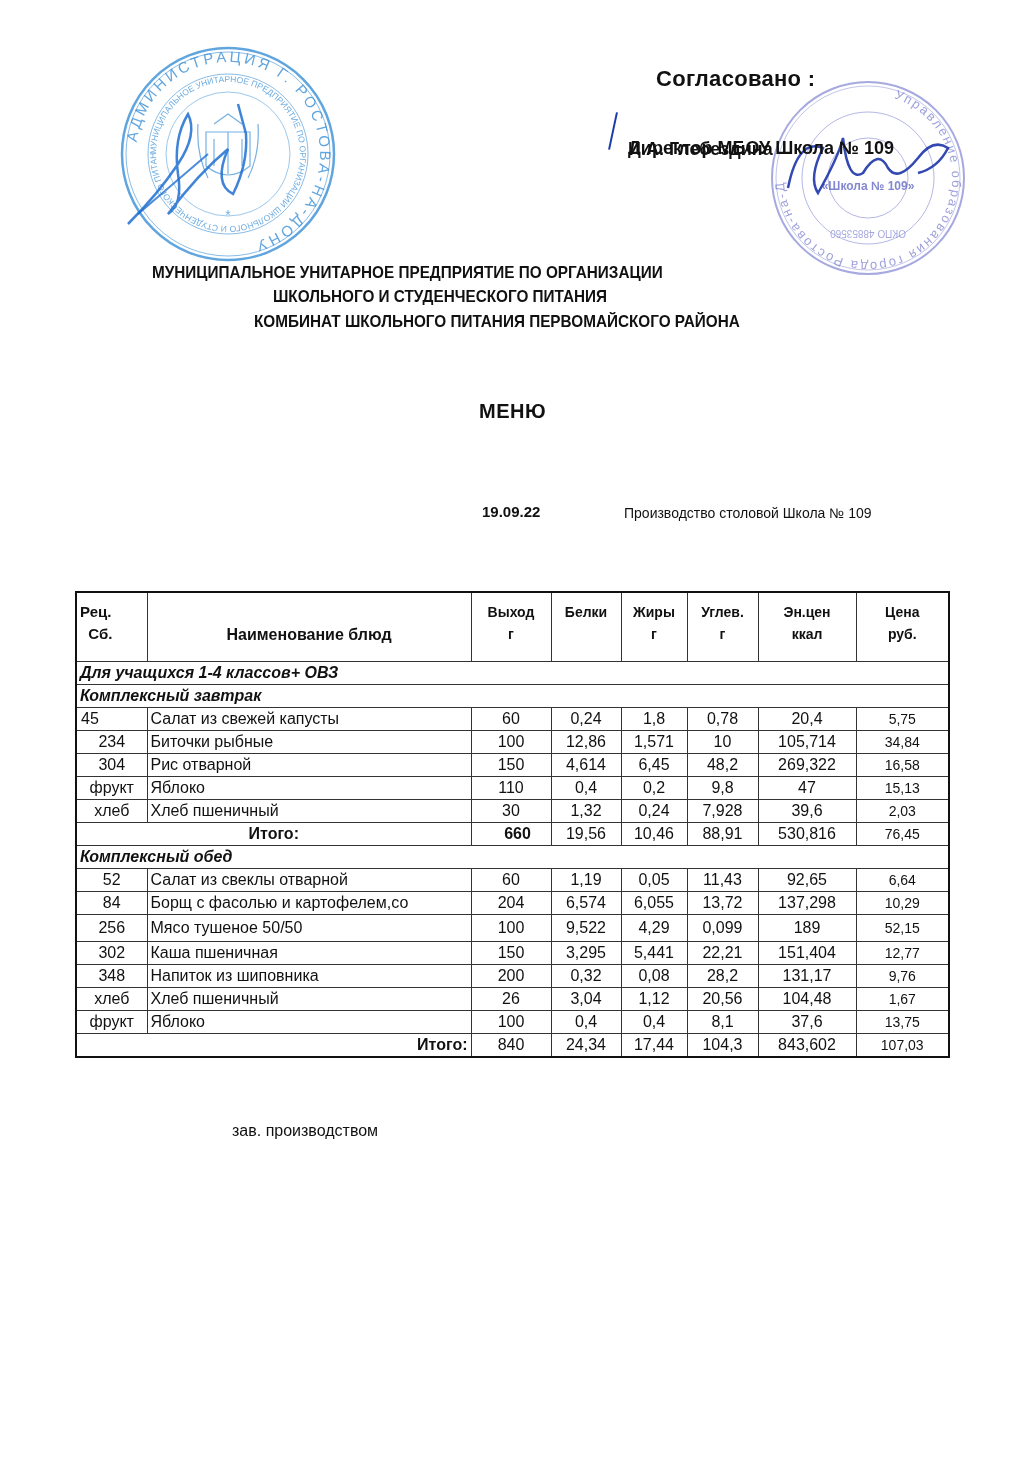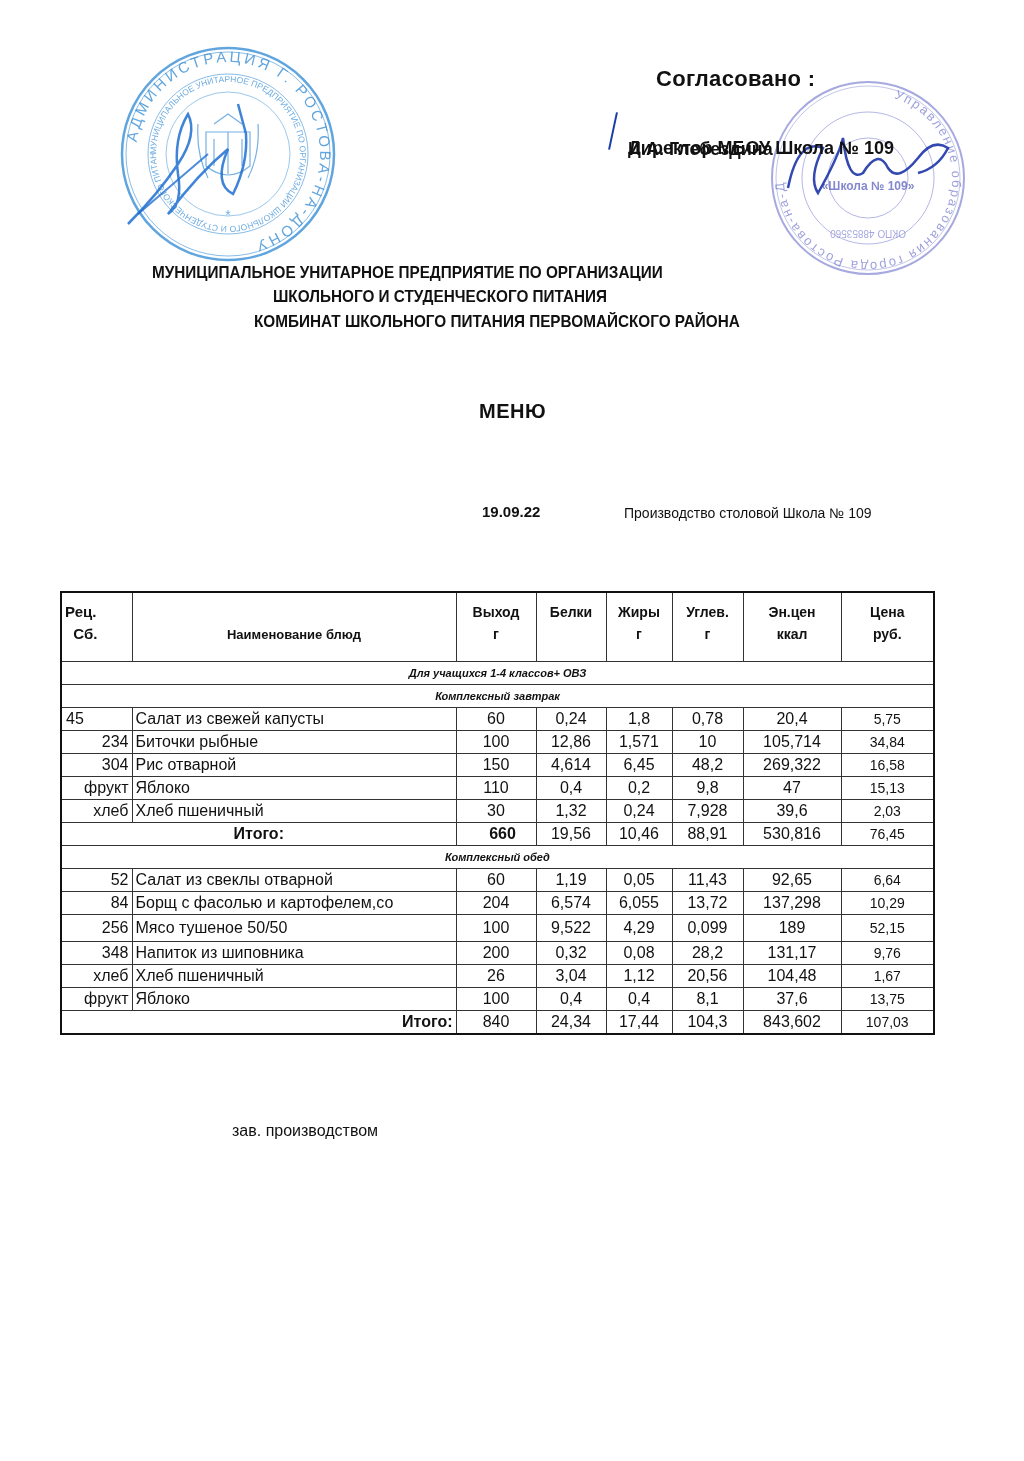--- a/index.html
+++ b/index.html
@@ -24,29 +24,29 @@
   .org { font-size: 17px; font-weight: bold; text-transform: uppercase; transform: scaleX(0.9); transform-origin: left top; white-space: nowrap; }
   .org-1 { left: 152px; top: 263px; }
   .org-2 { left: 273px; top: 287px; }
   .org-3 { left: 254px; top: 312px; }
 
   .menu-title { left: 479px; top: 400px; font-size: 20px; font-weight: bold; letter-spacing: 0.5px; }
   .menu-date  { left: 482px; top: 503px; font-size: 15px; font-weight: bold; }
   .menu-place { left: 624px; top: 505px; font-size: 14px; }
 
   
-  table.menu { position: absolute; left: 60px; top: 591px; width: 873px;
+  table.menu { position: absolute; left: 75px; top: 591px; width: 873px;
                border-collapse: collapse; table-layout: fixed; font-size: 16px; }
   table.menu td, table.menu th { border: 1px solid #333; padding: 0 3px; height: 22px; line-height: 20px; overflow: hidden; white-space: nowrap; }
   table.menu { border: 2px solid #111; }
   table.menu th { font-weight: bold; font-size: 14px; height: 52px; vertical-align: top; padding-top: 8px; text-align: center; line-height: 22px; }
-  table.menu th.th-name { vertical-align: middle; padding-top: 16px; font-size: 13px; }
+  table.menu th.th-name { vertical-align: middle; padding-top: 16px; font-size: 16px; }
   table.menu th.th-code { text-align: left; font-size: 15px; }
-  .section td { font-weight: bold; font-style: italic; text-align: center; font-size: 11px; height: 24px; border-top: 2px solid #111; border-bottom: 2px solid #111; }
-  td.c-code { text-align: right; padding-right: 10px; }
+  .section td { font-weight: bold; font-style: italic; font-size: 16px; height: 24px; border-top: 2px solid #111; border-bottom: 2px solid #111; }
+  td.c-code { text-align: center; padding-right: 10px; }
   td.c-code.left { text-align: left; padding-left: 4px; margin-top: 24px; }
   td.c-name { text-align: left; }
   td.c-num  { text-align: center; }
   td.c-price { text-align: center; font-size: 14px; padding-top: 3px; }
   tr.total td.total-label { font-weight: bold; text-align: center; }
   tr.total td.total-label.right { text-align: right; }
   tr.total td.bold-num { font-weight: bold; padding-left: 16px; }
   tr.tall td { height: 26px; }
 
   .signature-line { left: 232px; top: 1122px; font-size: 16px; }
@@ -234,20 +234,30 @@
         <td class="c-code">256</td>
         <td class="c-name">Мясо тушеное 50/50</td>
         <td class="c-num">100</td>
         <td class="c-num">9,522</td>
         <td class="c-num">4,29</td>
         <td class="c-num">0,099</td>
         <td class="c-num">189</td>
         <td class="c-price">52,15</td>
       </tr>
       <tr>
+        <td class="c-code">302</td>
+        <td class="c-name">Каша пшеничная</td>
+        <td class="c-num">150</td>
+        <td class="c-num">3,295</td>
+        <td class="c-num">5,441</td>
+        <td class="c-num">22,21</td>
+        <td class="c-num">151,404</td>
+        <td class="c-price">12,77</td>
+      </tr>
+      <tr>
         <td class="c-code">348</td>
         <td class="c-name">Напиток из шиповника</td>
         <td class="c-num">200</td>
         <td class="c-num">0,32</td>
         <td class="c-num">0,08</td>
         <td class="c-num">28,2</td>
         <td class="c-num">131,17</td>
         <td class="c-price">9,76</td>
       </tr>
       <tr>

